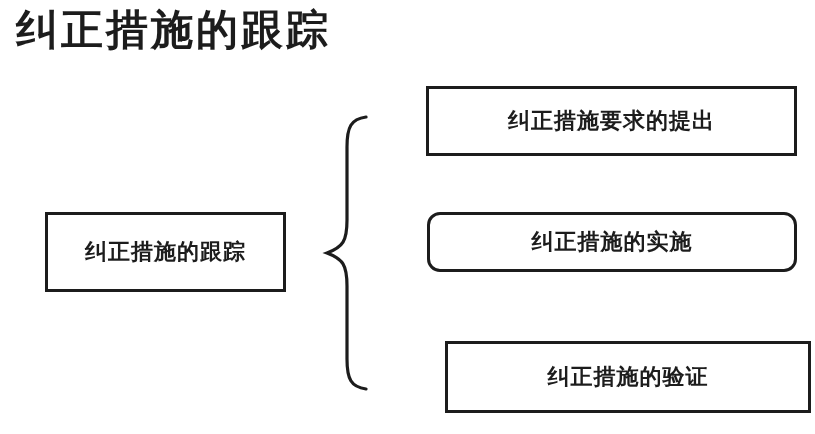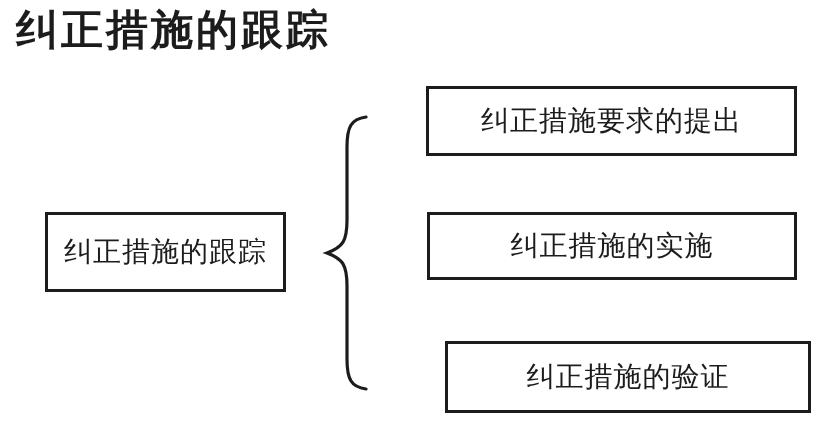--- a/index.html
+++ b/index.html
@@ -30,28 +30,28 @@
     position: absolute;
     box-sizing: border-box;
     border: 3px solid #1c1c1c;
     background: #ffffff;
     display: flex;
     align-items: center;
     justify-content: center;
     color: #1c1c1c;
   }
   .node-label {
-    font-weight: normal;
-    font-size: 28px;
+    font-weight: bold;
+    font-size: 22px;
     letter-spacing: 1px;
     white-space: nowrap;
   }
   .root-box   { left: 45px;  top: 212px; width: 241px; height: 80px; }
   .branch-1   { left: 426px; top: 86px;  width: 371px; height: 70px; }
-  .branch-2   { left: 427px; top: 212px; width: 370px; height: 68px; }
+  .branch-2   { left: 427px; top: 212px; width: 370px; height: 60px; border-radius: 13px; }
   .branch-3   { left: 445px; top: 341px; width: 366px; height: 72px; }
   .brace {
     position: absolute;
     left: 320px;
     top: 114px;
     width: 52px;
     height: 278px;
   }
   .brace svg { display: block; width: 100%; height: 100%; }
 </style>

